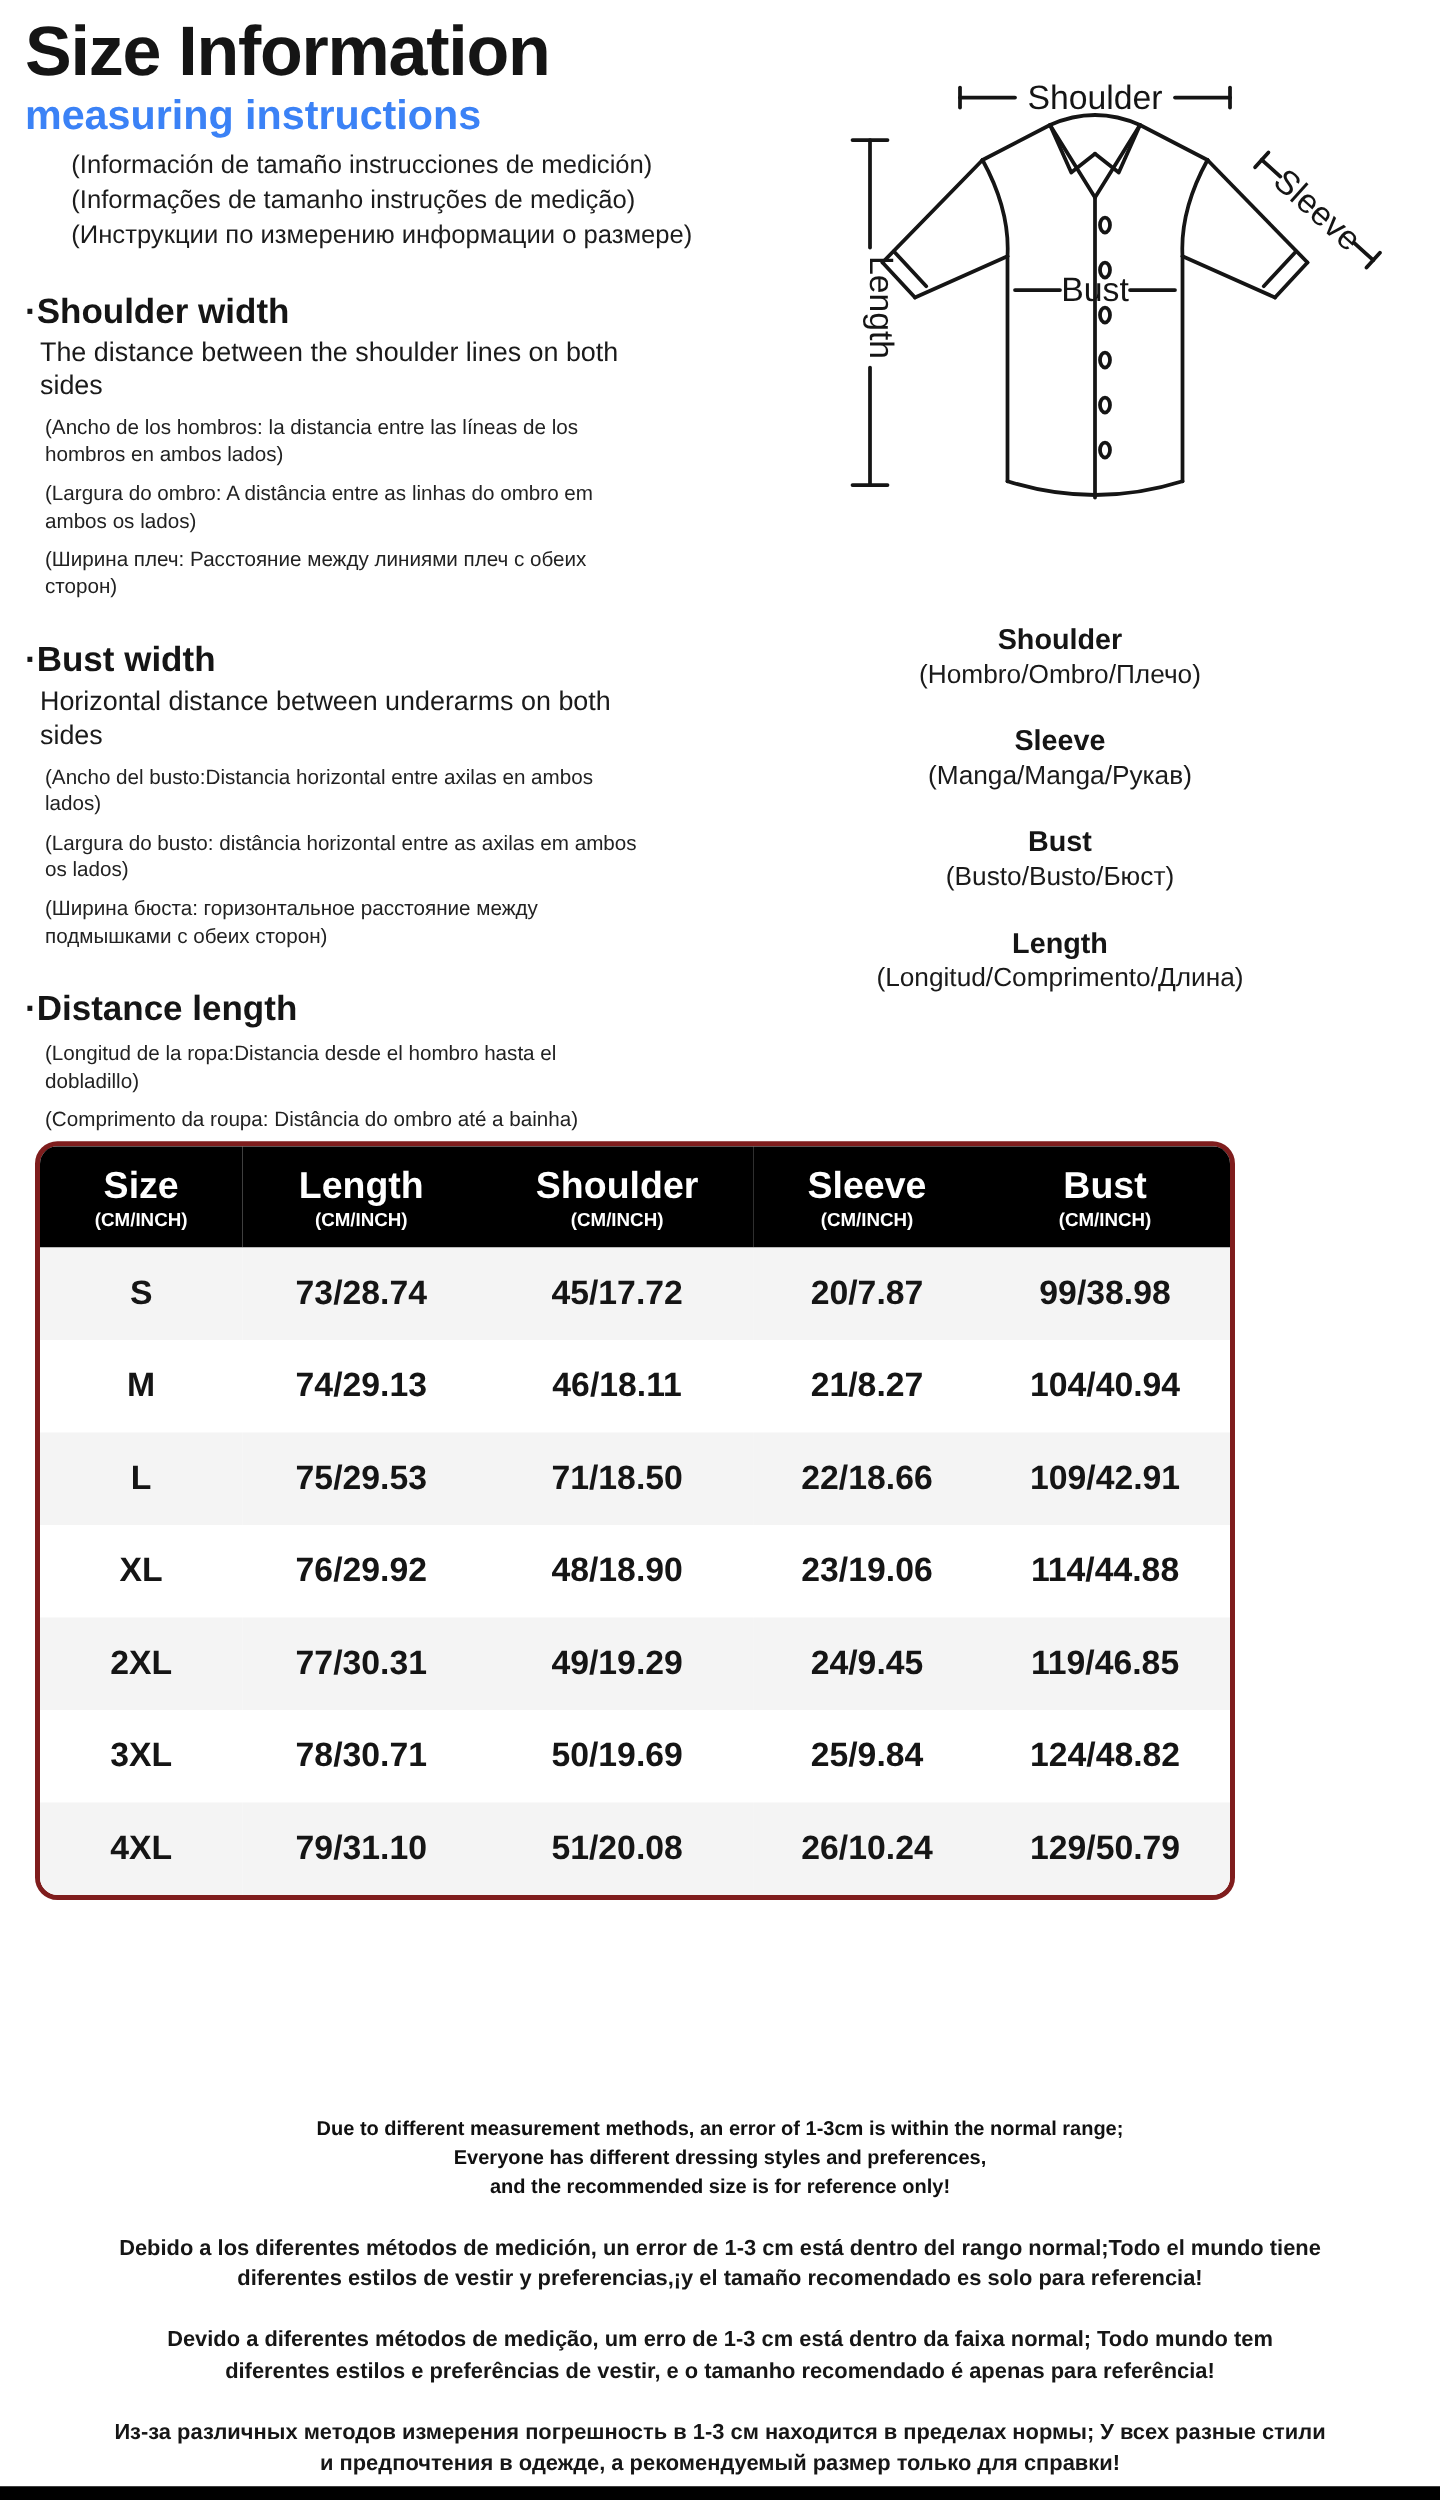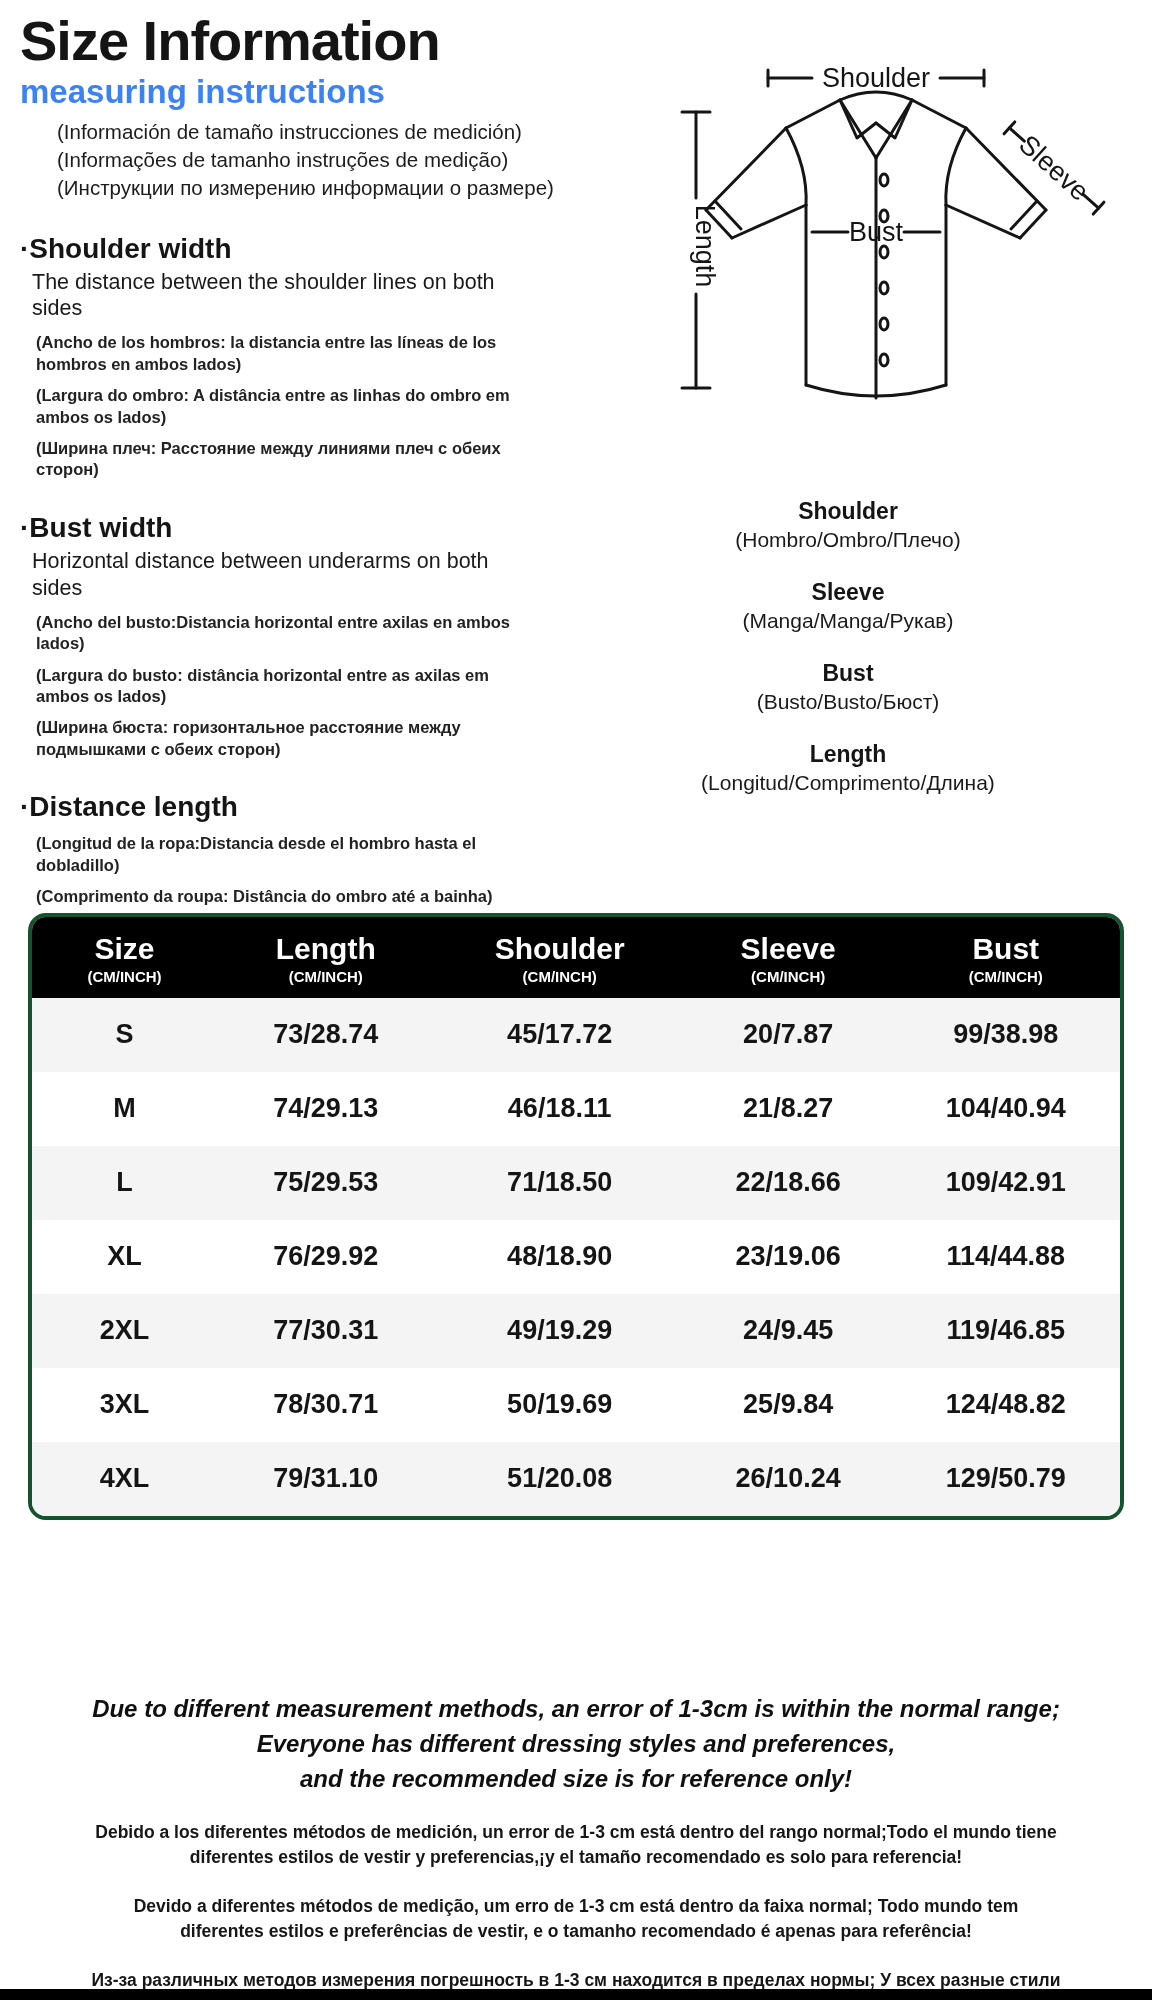--- a/index.html
+++ b/index.html
@@ -13,50 +13,50 @@
   
   .left-col { position:absolute; left:20px; top:12px; width:540px; }
   .page-title { font-size:56px; font-weight:bold; letter-spacing:-1px; line-height:1.05; color:#151515; }
   .page-subtitle { font-size:33px; font-weight:bold; margin-top:2px; color:#3b82f6; }
   .title-tr { font-size:20.5px; line-height:1.33; margin-top:7px; color:#1c1c1c;margin-left:37px; }
   .title-tr div { margin-bottom:1px; }
 
   .section { margin-top:31px; }
   .section-heading { font-size:28px; font-weight:bold; color:#151515; }
   .section-desc { font-size:21.5px; margin:4px 0 2px 12px; color:#1a1a1a; max-width:510px; line-height:1.25; }
-  .section-tr { font-size:16.5px; line-height:1.3; margin:10px 0 0 16px; max-width:478px; color:#222;font-weight:bold; }
+  .section-tr { font-size:16.5px; line-height:1.3; margin:10px 0 0 16px; max-width:478px; color:#222; }
 
   
   .right-col { position:absolute; left:556px; top:30px; width:584px; }
   .shirt-svg { display:block; width:580px; height:440px; }
   .legend { margin-top:28px; text-align:center; }
   .legend-entry { margin-bottom:27px; }
   .legend-name { font-size:23px; font-weight:bold; color:#151515; }
   .legend-tr { font-size:21px; margin-top:3px; color:#1a1a1a; }
 
   
   .size-table-wrap {
-    position:absolute; left:28px; top:913px; width:1096px;
-    border:4px solid #14532d; border-radius:18px; overflow:hidden; background:#fff;
+    position:absolute; left:28px; top:913px; width:960px;
+    border:4px solid #7f1d1d; border-radius:18px; overflow:hidden; background:#fff;
   }
   table.size-table { width:100%; border-collapse:collapse; }
   .size-table thead tr { background:#000; color:#fff; }
   .size-table th { padding:16px 0 13px; border:none; }
   .col-label { font-size:30px; font-weight:bold; line-height:1.05; }
   .col-unit { font-size:15px; font-weight:bold; margin-top:3px; }
   .size-table td {
     text-align:center; font-size:27px; font-weight:bold;
     height:74px; color:#151515;
   }
   .size-table tr.odd { background:#f4f4f4; }
   .size-table tr.even { background:#ffffff; }
 
   
   .footer { position:absolute; left:0; top:1692px; width:1152px; text-align:center; }
-  .footer-en { font-size:24px; font-weight:bold; line-height:1.45; color:#101010;font-style:italic; }
+  .footer-en { font-size:16px; font-weight:bold; line-height:1.45; color:#101010; }
   .footer-lang { font-size:17.5px; font-weight:bold; line-height:1.42; margin-top:24px; color:#161616; }
   .bottom-bar { position:absolute; left:0; bottom:0; width:100%; height:11px; background:#000; }
 </style>
 </head>
 <body>
 
 <div class="page">
 
   <div class="left-col">
     <div class="page-title">Size Information</div>

